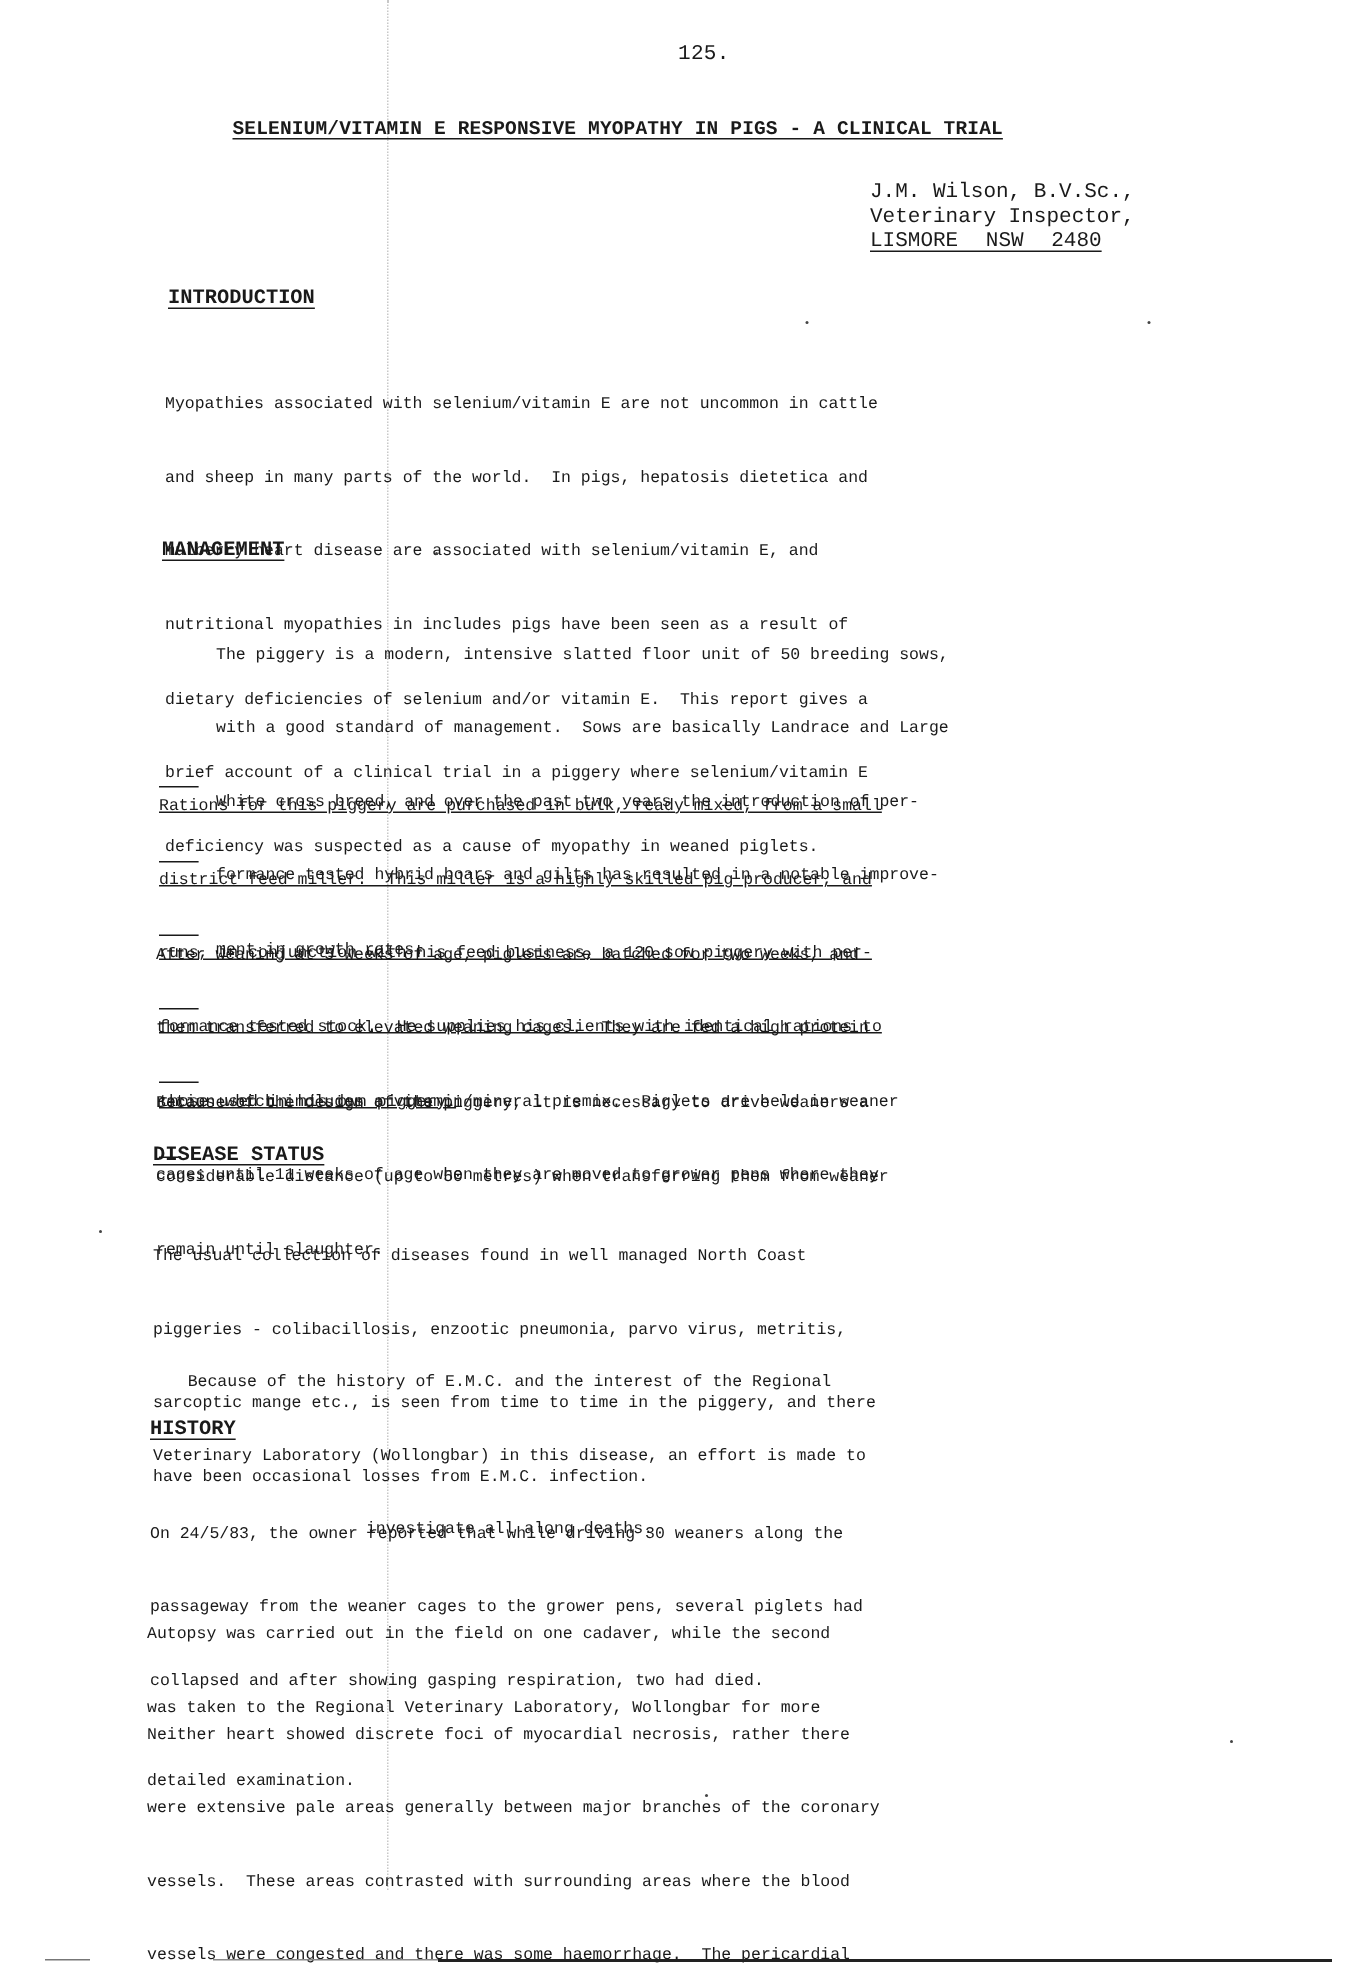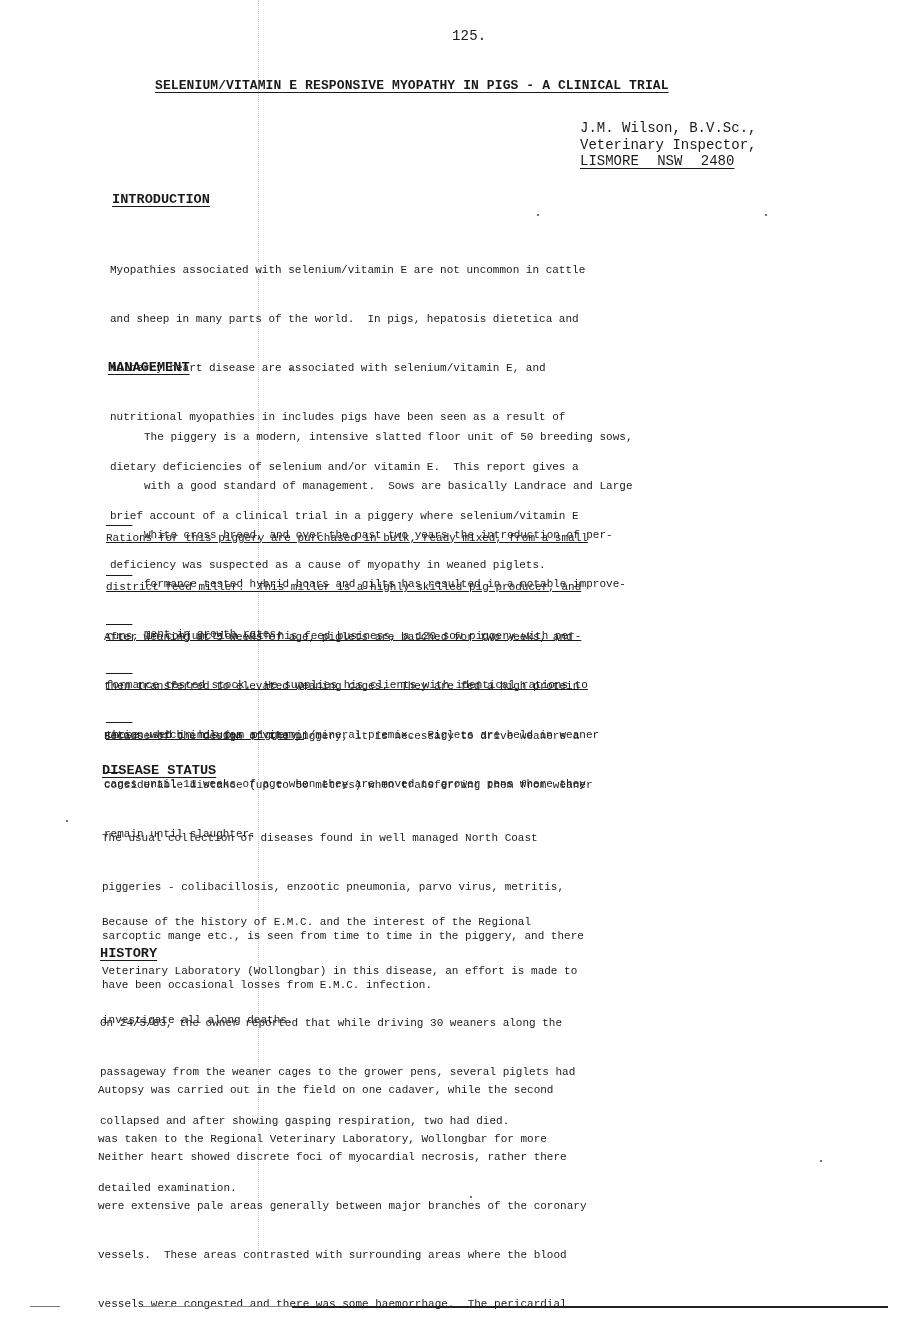--- a/index.html
+++ b/index.html
@@ -143,21 +143,21 @@
     <span class="ln">considerable distance (up to 50 metres) when transferring them from weaner</span>
   </div>
 
   <div class="heading" style="top:763px; left:102px;">DISEASE STATUS</div>
   <div class="para" style="top:797px; left:102px;">
     <span class="ln">The usual collection of diseases found in well managed North Coast</span>
     <span class="ln">piggeries - colibacillosis, enzootic pneumonia, parvo virus, metritis,</span>
     <span class="ln">sarcoptic mange etc., is seen from time to time in the piggery, and there</span>
     <span class="ln">have been occasional losses from E.M.C. infection.</span>
   </div>
-  <div class="para" style="top:881px; left:102px;">
+  <div class="para" style="top:881px; left:102px;text-align:center;">
     <span class="ln">Because of the history of E.M.C. and the interest of the Regional</span>
     <span class="ln">Veterinary Laboratory (Wollongbar) in this disease, an effort is made to</span>
     <span class="ln">investigate all along deaths.</span>
   </div>
 
   <div class="heading" style="top:946px; left:100px;text-decoration:underline;">HISTORY</div>
   <div class="para" style="top:982px; left:100px;">
     <span class="ln">On 24/5/83, the owner reported that while driving 30 weaners along the</span>
     <span class="ln">passageway from the weaner cages to the grower pens, several piglets had</span>
     <span class="ln">collapsed and after showing gasping respiration, two had died.</span>

